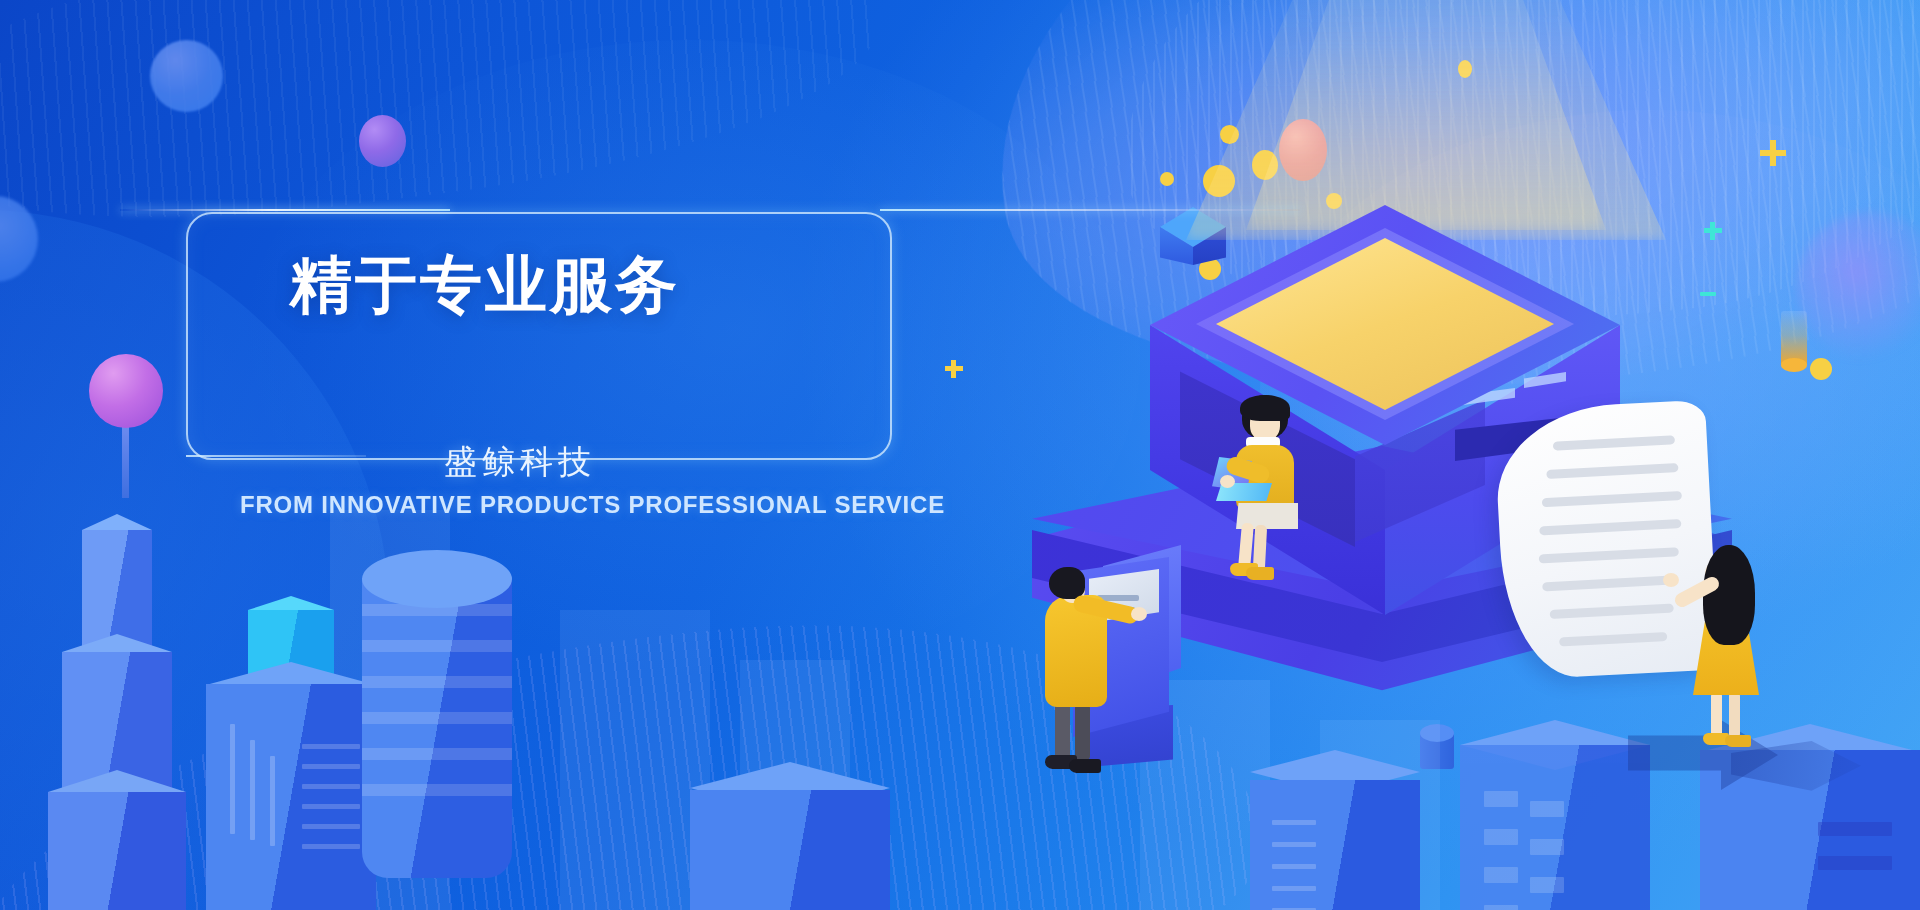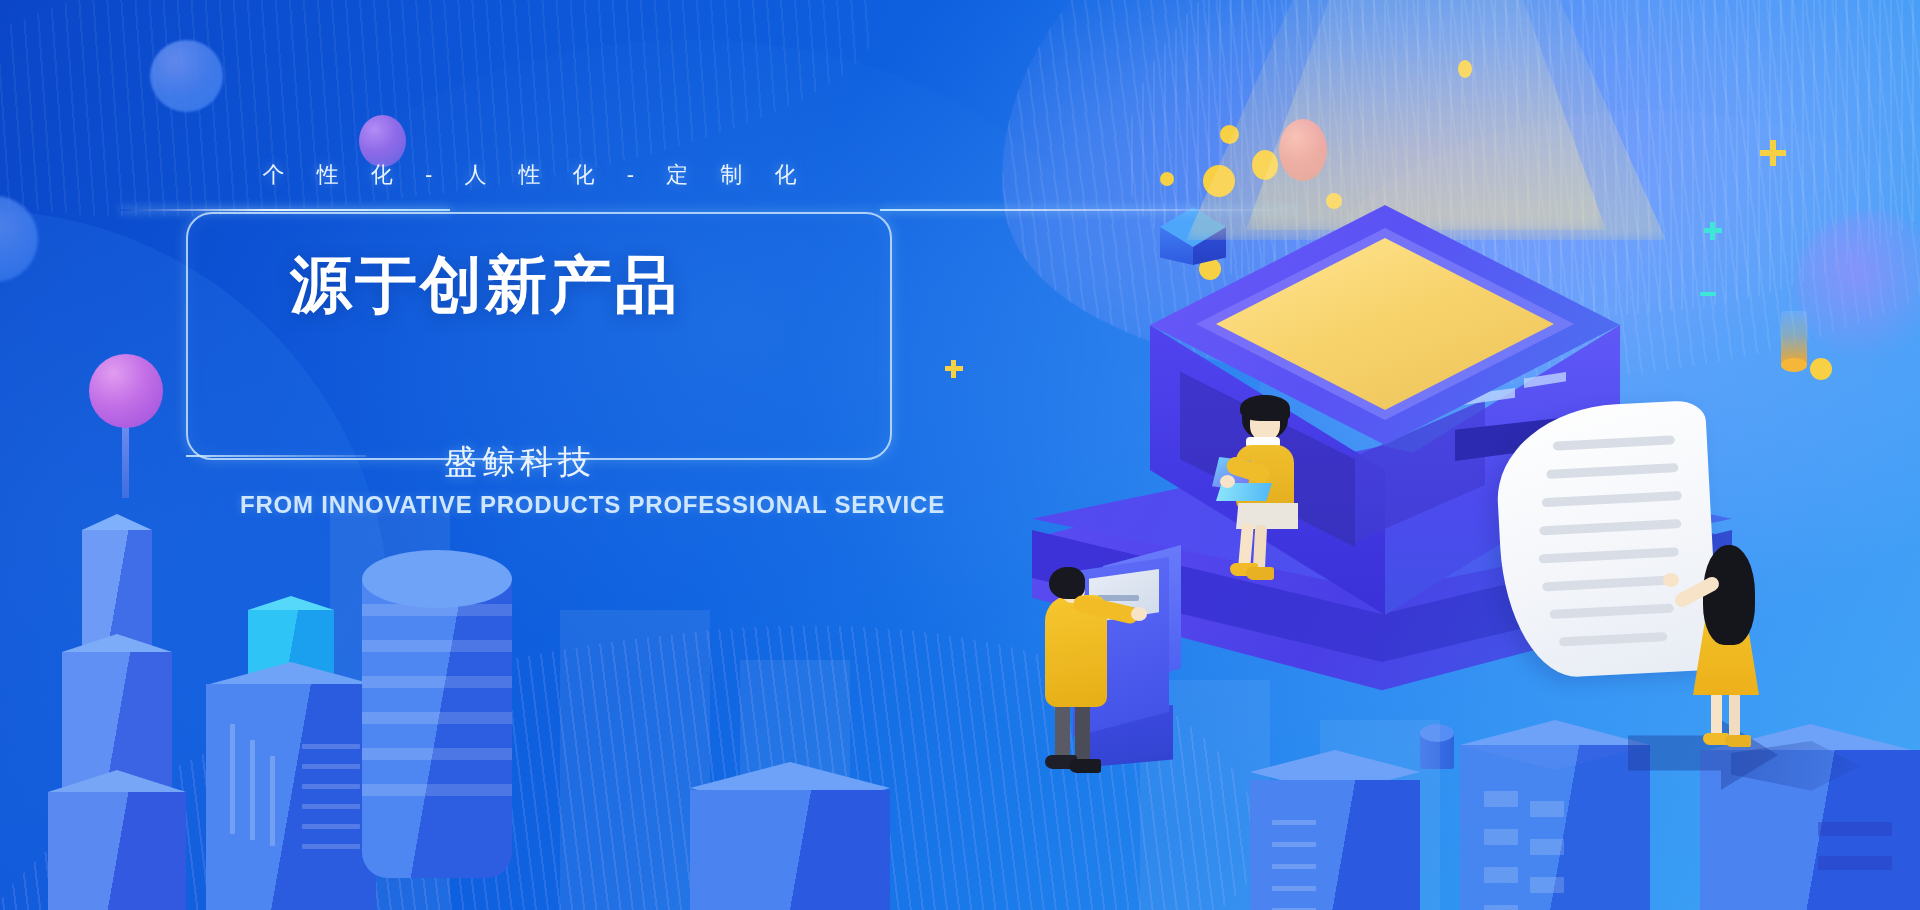--- a/index.html
+++ b/index.html
@@ -685,28 +685,27 @@
       <div class="mk-shoe2"></div>
       <div class="mk-coat"></div>
       <div class="mk-face"></div>
       <div class="mk-hair"></div>
       <div class="mk-arm"></div>
       <div class="mk-hand"></div>
     </div>
   </div>
 
   <div class="text-block">
-    <div class="eyebrow">个 性 化 - 人 性 化 - 定 制 化</div>
 
     <div class="glow-line top-l"></div>
     <div class="glow-line top-r"></div>
 
     <div class="frame"></div>
 
-    <div class="headline l1">源于创新产品</div>
+    <div class="headline l1">精于专业服务</div>
 
 
     <div class="brand-underline"></div>
 
     <div class="brand">盛鲸科技</div>
 
     <div class="sub-en">FROM INNOVATIVE PRODUCTS PROFESSIONAL SERVICE</div>
   </div>
 
 </div>

